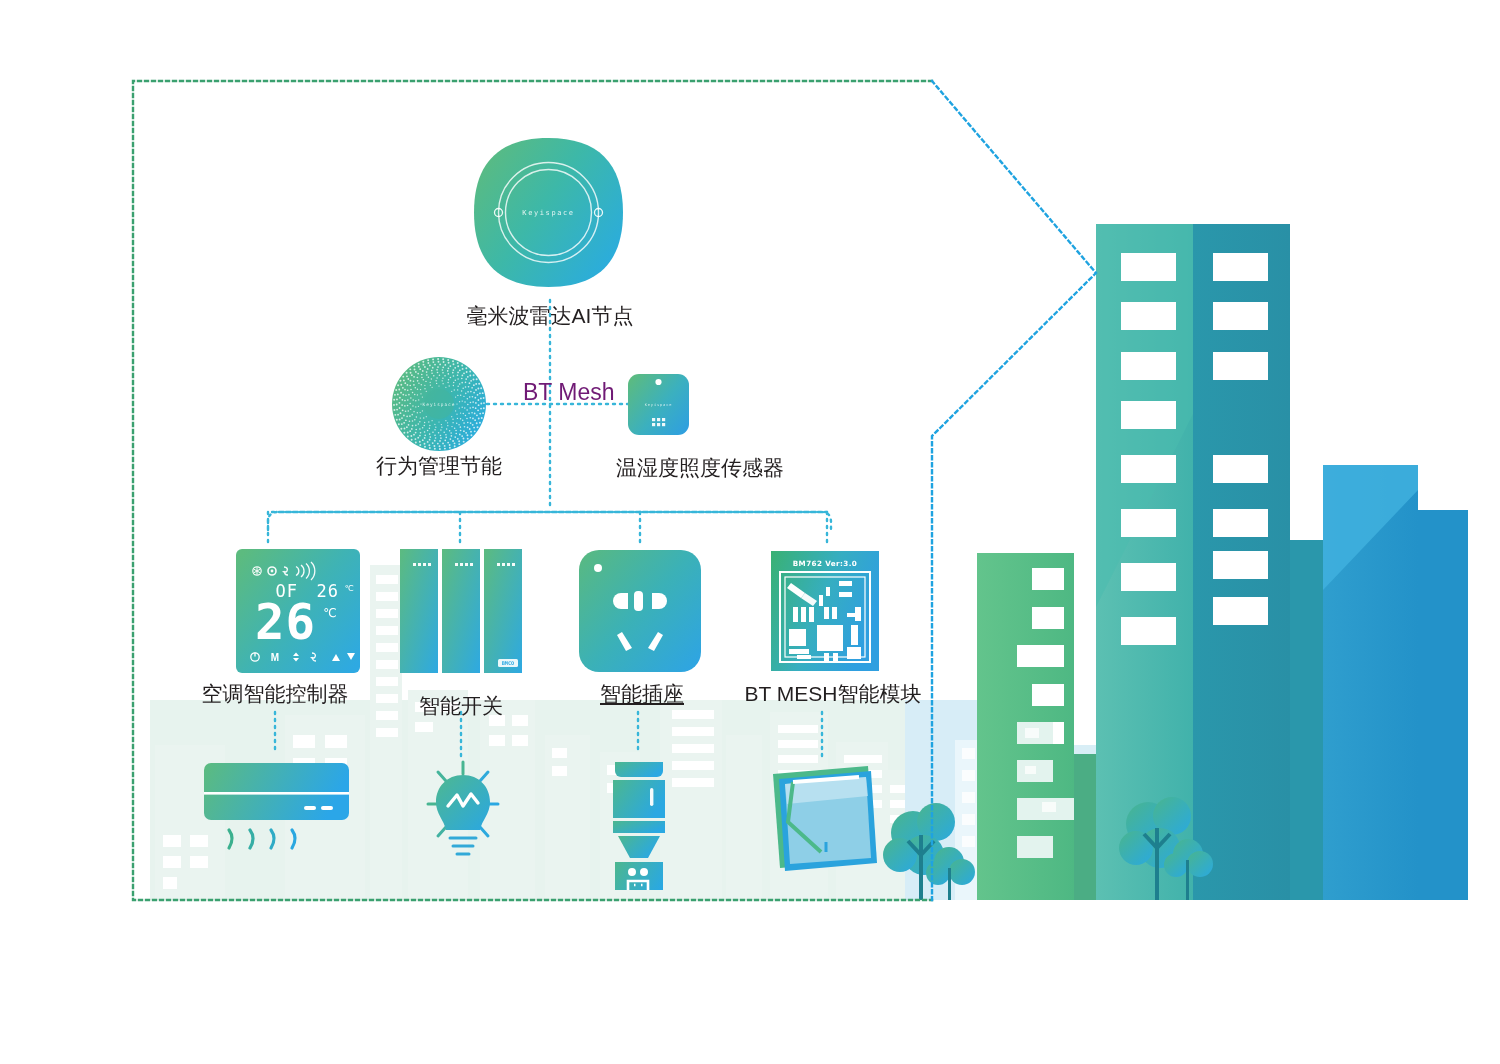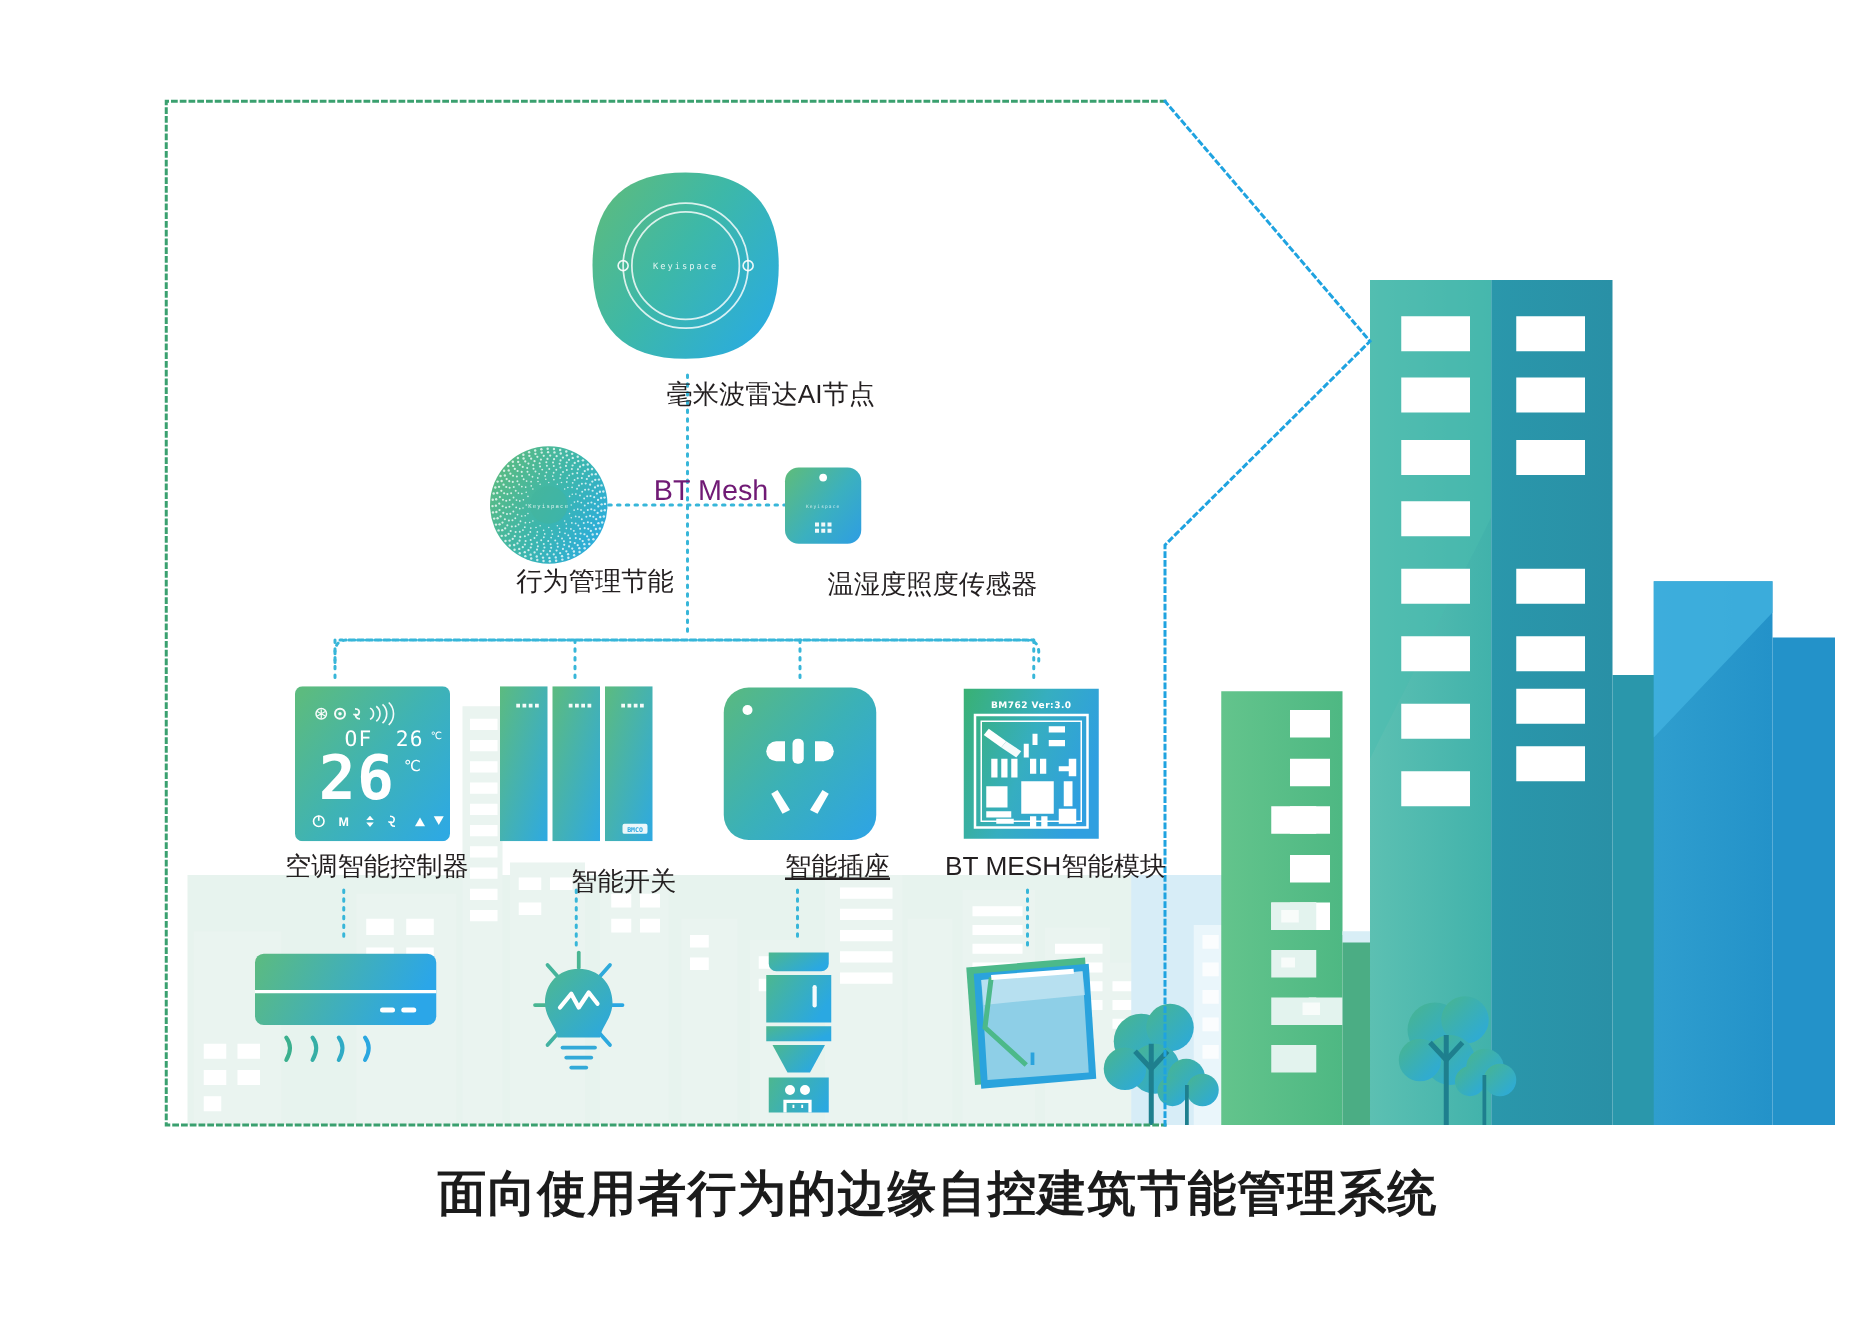--- a/index.html
+++ b/index.html
@@ -6,21 +6,21 @@
   body{width:1500px;height:1064px;position:relative;overflow:hidden;
        font-family:"Liberation Sans","DejaVu Sans",sans-serif;color:#231f20;}
   .stage{position:absolute;left:0;top:0;width:1500px;height:1064px;}
   svg{display:block;}
   #skyline-svg,#frame-svg,#links-svg,#bgcity-svg{position:absolute;left:0;top:0;}
   #bgcity-svg{z-index:1;}
   #skyline-svg{z-index:2;}
   #frame-svg{z-index:3;}
   #links-svg{z-index:4;}
   .node{position:absolute;z-index:6;text-align:center;}
-  .lbl{position:absolute;z-index:7;text-align:right;color:#231f20;
+  .lbl{position:absolute;z-index:7;text-align:center;color:#231f20;
        font-size:21px;line-height:1;white-space:nowrap;}
   .bullets{position:absolute;z-index:7;}
   .bullets div{font-size:21px;color:#231f20;margin-bottom:29px;white-space:nowrap;letter-spacing:.2px;}
   #page-title{position:absolute;z-index:8;left:0;top:928px;width:1500px;text-align:center;
               font-size:39px;font-weight:bold;color:#1b1b1b;letter-spacing:1px;}
   .btmesh{position:absolute;z-index:7;font-size:23px;color:#701a75;}
 </style>
 </head>
 <body>
 
@@ -953,15 +953,14 @@
       <polygon points="10,14 105,6 112,100 17,108" fill="#4cb98a"></polygon>
       <polygon points="16,19 108,11 114,103 22,111" fill="#2aa3dd"></polygon>
       <polygon points="22,24 103,17 108,98 27,104" fill="#a8d9ea" opacity=".8"></polygon>
       <polygon points="22,24 103,17 105,36 24,44" fill="#c9e7f3" opacity=".7"></polygon>
       <path d="M30 22 L25 62 L58 92" stroke="#4cb98a" stroke-width="4" fill="none"></path>
       <path d="M30 22 L96 17" stroke="#ffffff" stroke-width="4" fill="none"></path>
       <path d="M63 92 v-10" stroke="#2aa3dd" stroke-width="3" fill="none"></path>
     </svg>
   </div>
 
-  <div id="page-title">面向使用者行为的边缘自控建筑节能管理系统</div>
 
 </div>
 
 </body></html>

